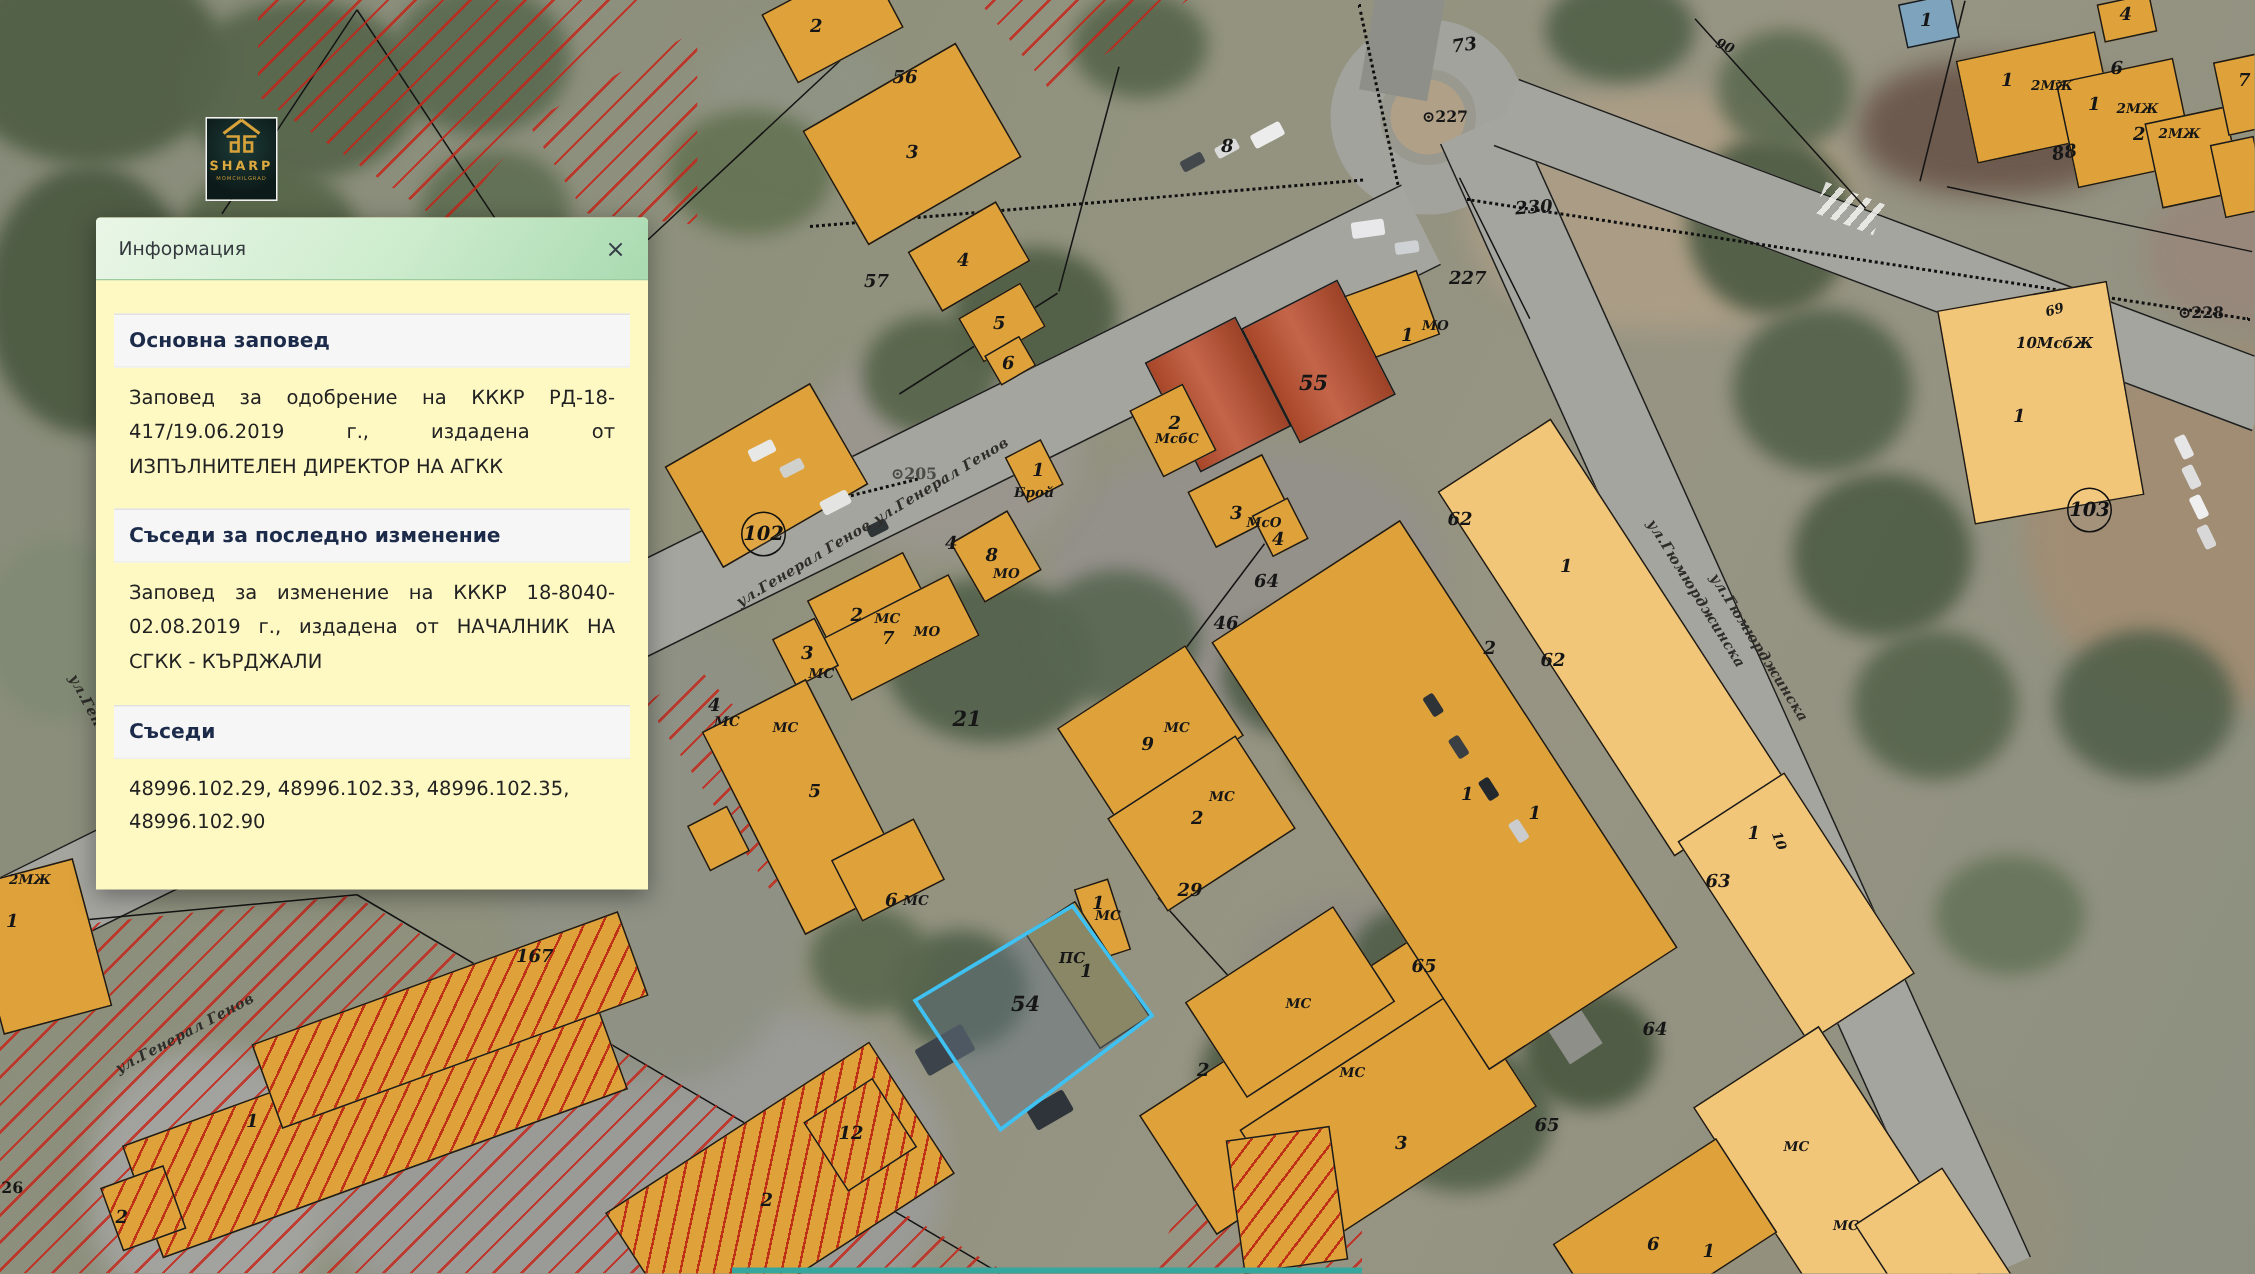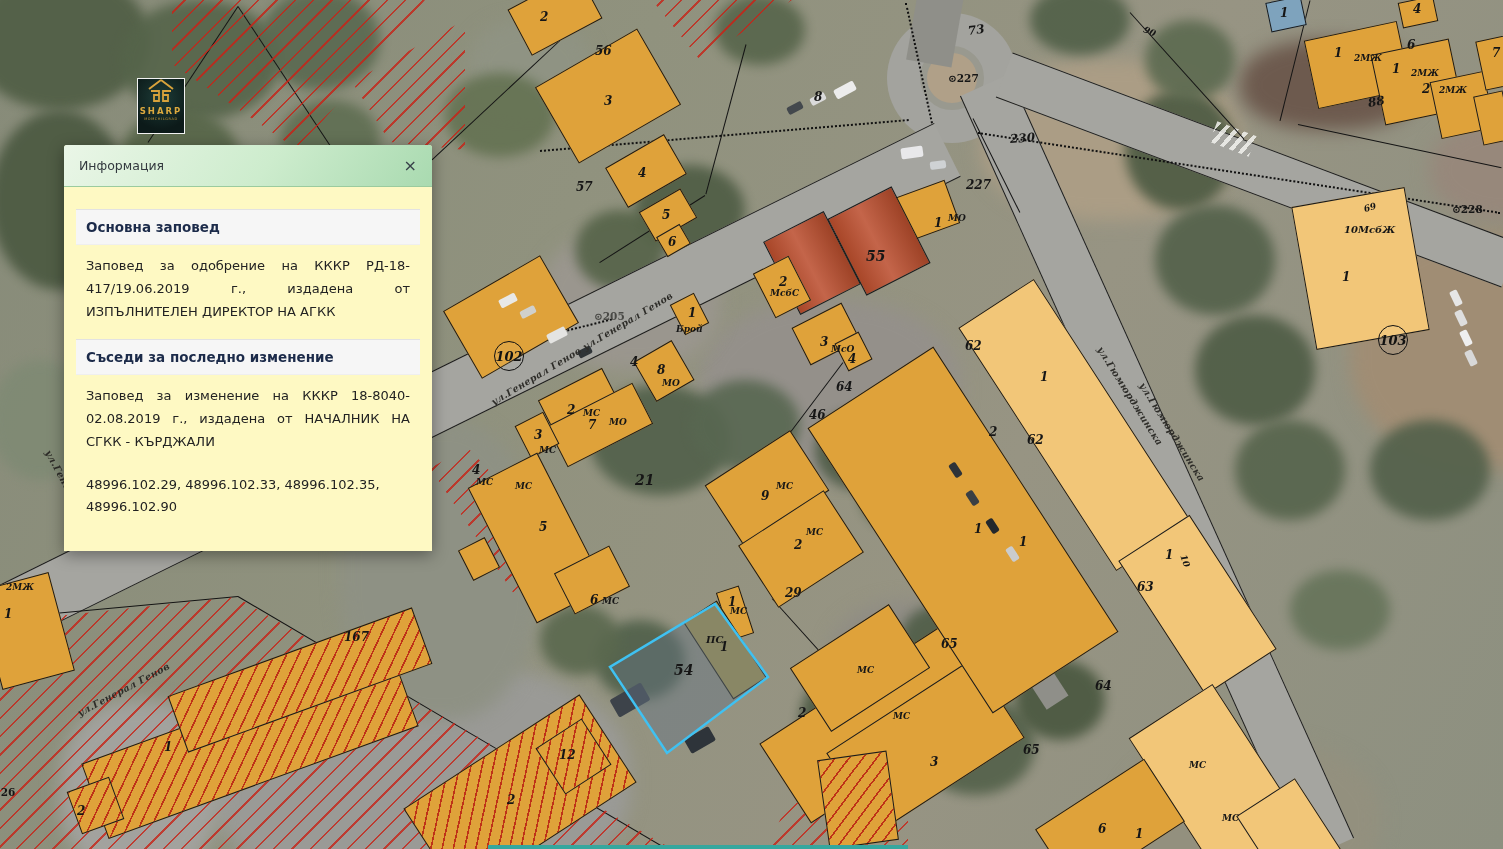--- a/index.html
+++ b/index.html
@@ -320,15 +320,16 @@
 <div id="popup">
   <div id="popup-header">
     <span>Информация</span>
     <span id="popup-close">×</span>
   </div>
   <div id="popup-body">
     <div class="phead">Основна заповед</div>
     <div class="ppara">Заповед за одобрение на КККР РД-18-417/19.06.2019 г., издадена от ИЗПЪЛНИТЕЛЕН ДИРЕКТОР НА АГКК</div>
     <div class="phead">Съседи за последно изменение</div>
     <div class="ppara">Заповед за изменение на КККР 18-8040-02.08.2019 г., издадена от НАЧАЛНИК НА СГКК - КЪРДЖАЛИ</div>
+    <div class="phead">Съседи</div>
     <div class="ppara left">48996.102.29, 48996.102.33, 48996.102.35, 48996.102.90</div>
   </div>
 </div>
 
 </body></html>

